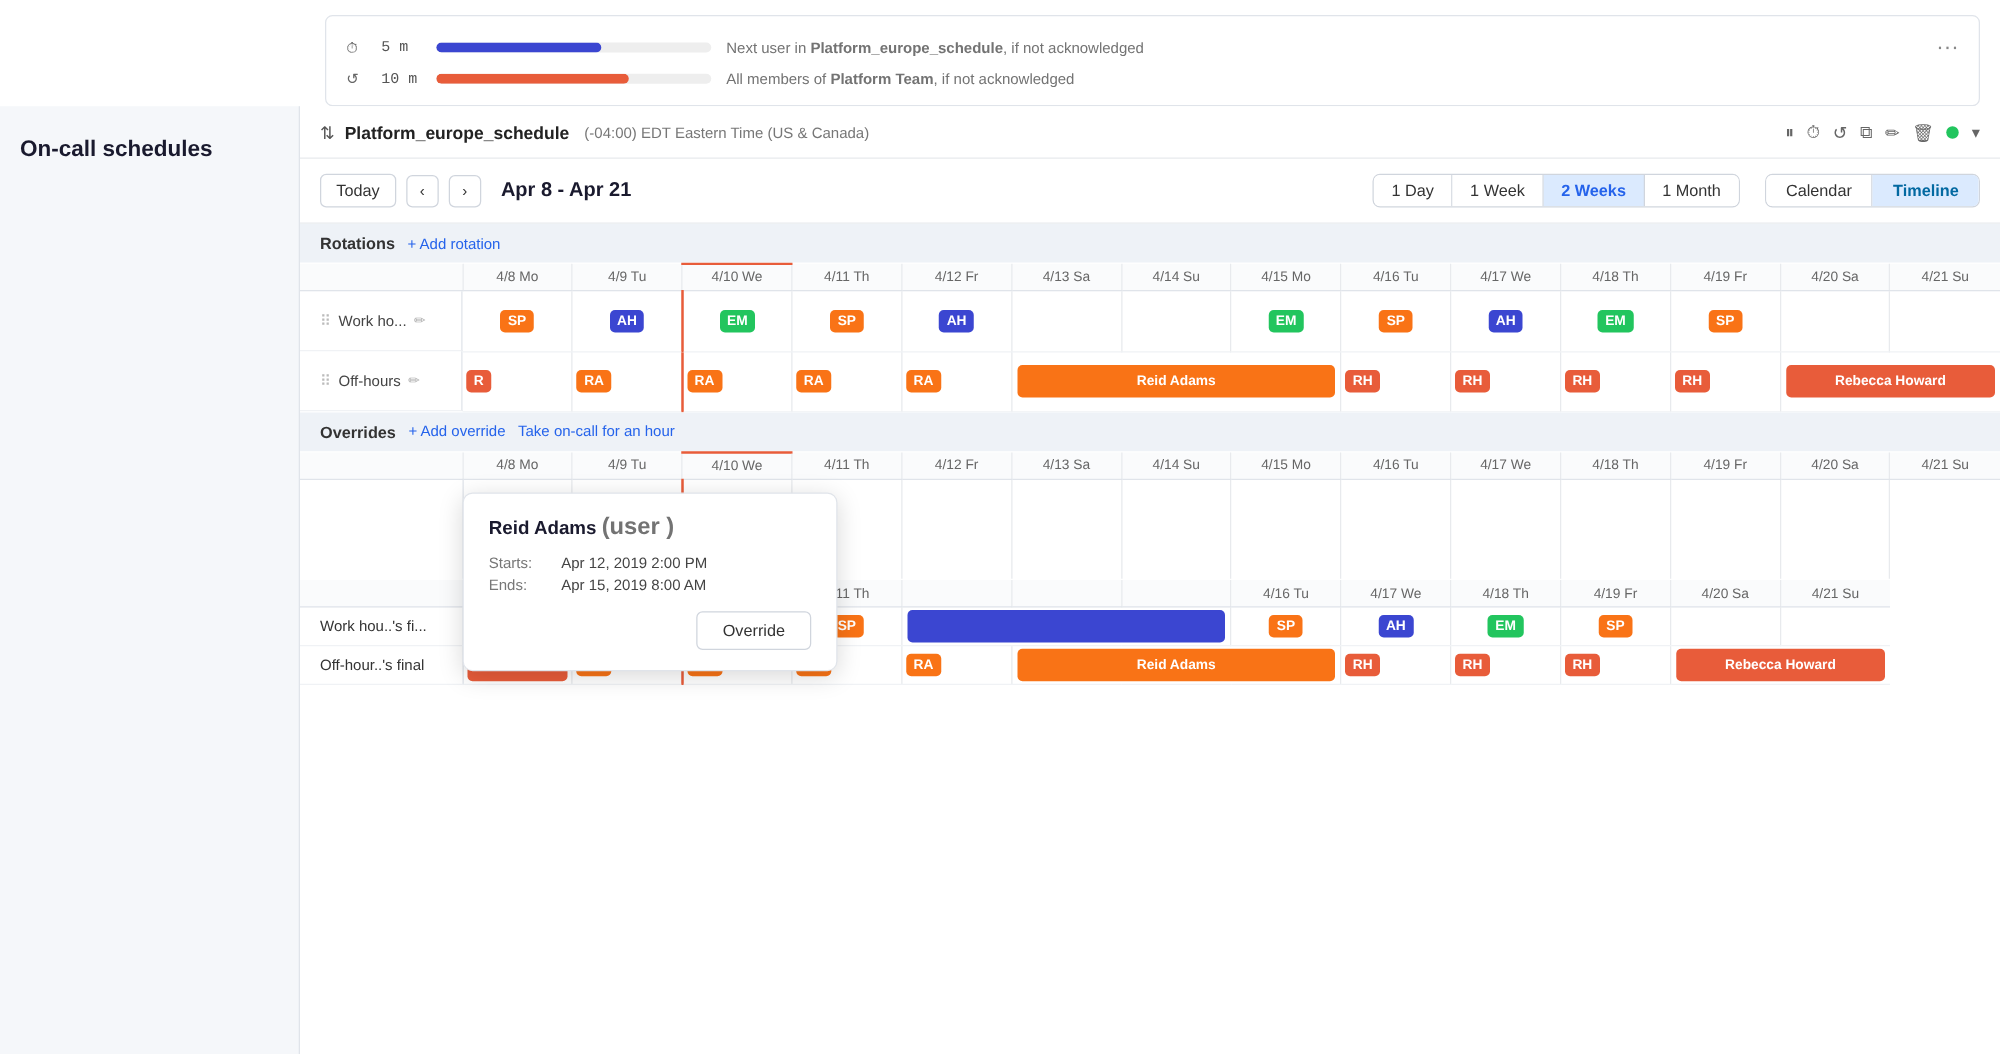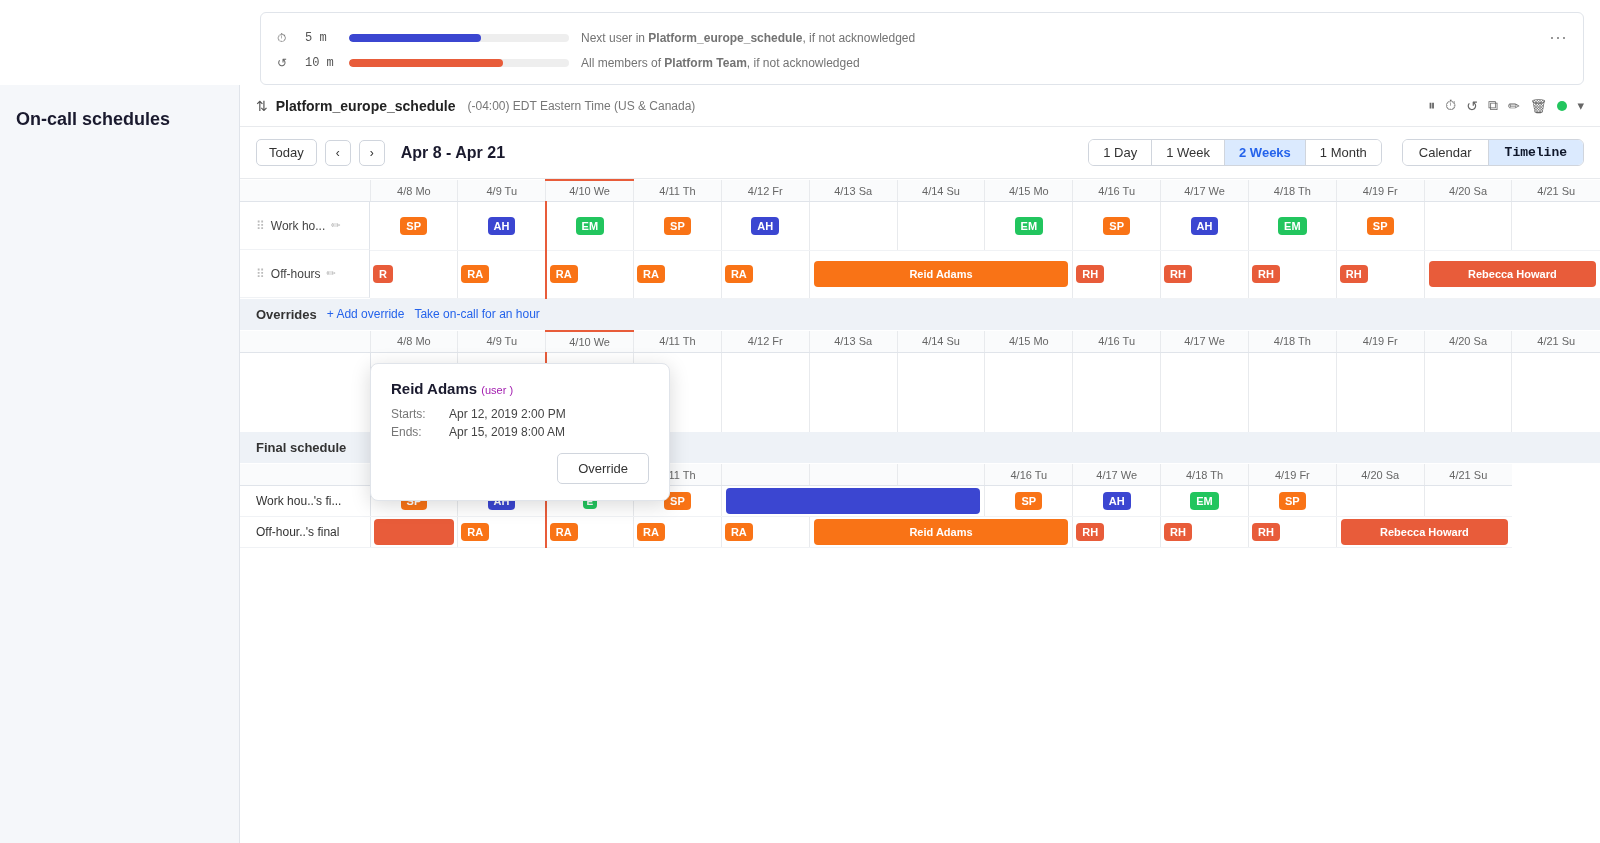--- a/index.html
+++ b/index.html
@@ -41,21 +41,21 @@
     .today-btn { border: 1px solid #d0d5dd; background: #fff; padding: 5px 12px; border-radius: 5px; cursor: pointer; font-size: 13px; color: #333; }
     .nav-btn { border: 1px solid #d0d5dd; background: #fff; width: 26px; height: 26px; border-radius: 5px; cursor: pointer; display: flex; align-items: center; justify-content: center; font-size: 12px; color: #333; }
     .date-range { font-size: 16px; font-weight: 700; color: #1a1a2e; margin: 0 8px; }
     .view-btns { margin-left: auto; display: flex; border: 1px solid #d0d5dd; border-radius: 6px; overflow: hidden; }
     .view-btn { padding: 5px 14px; background: #fff; border: none; border-right: 1px solid #d0d5dd; cursor: pointer; font-size: 13px; color: #333; }
     .view-btn:last-child { border-right: none; }
     .view-btn.active { background: #dbeafe; color: #2563eb; font-weight: 600; }
     .display-btns { display: flex; border: 1px solid #d0d5dd; border-radius: 6px; overflow: hidden; margin-left: 12px; }
     .display-btn { padding: 5px 16px; background: #fff; border: none; border-right: 1px solid #d0d5dd; cursor: pointer; font-size: 13px; color: #333; }
     .display-btn:last-child { border-right: none; }
-    .display-btn.active { background: #dbeafe; color: #0f172a; font-weight: 600; font-family: Liberation Mono, monospace; }
+    .display-btn.active { background: #dbeafe; color: #0369a1; font-weight: 600; }
 
     
     .section-header { background: #eef2f7; padding: 8px 16px; display: flex; align-items: center; gap: 10px; }
     .section-title { font-weight: 700; font-size: 13px; color: #333; }
     .add-link { color: #2563eb; font-size: 12px; cursor: pointer; text-decoration: none; }
 
     
     .cal-grid-wrap { overflow-x: auto; }
     .row-label { display: flex; align-items: center; gap: 6px; padding: 8px 8px 8px 16px; border-bottom: 1px solid #f0f2f5; border-right: 1px solid #e0e4ea; font-size: 12px; color: #444; min-height: 48px; }
 
@@ -134,20 +134,24 @@
           <button class="view-btn active">2 Weeks</button>
           <button class="view-btn">1 Month</button>
         </div>
 
         <div class="display-btns">
           <button class="display-btn">Calendar</button>
           <button class="display-btn active">Timeline</button>
         </div>
       </div>
 
+      <div class="section-header">
+        <span class="section-title">Rotations</span>
+        <a class="add-link">+ Add rotation</a>
+      </div>
 
       <div class="cal-grid-wrap">
         <table style="width:100%; border-collapse:collapse; table-layout:fixed;">
           <colgroup>
             <col style="width:130px">
             <col style="width:calc((100% - 130px)/14)" span="14">
           </colgroup>
 
           <thead>
             <tr>
@@ -249,21 +253,21 @@
               <th style="text-align:center; font-size:11px; font-weight:400; color:#666; padding:4px 2px; border-bottom:1px solid #e0e4ea; background:#fafbfc;">4/21 Su</th>
             </tr>
           </thead>
           <tbody>
             <tr>
               <td style="border-right:1px solid #e0e4ea; height:80px; position:relative;">
 
                 <div style="position:absolute; left:130px; top:10px; z-index:100; background:#fff; border:1px solid #e0e4ea; border-radius:8px; box-shadow:0 4px 20px rgba(0,0,0,0.15); padding:16px 20px; min-width:280px; width:300px;">
                   <div style="font-size:15px; font-weight:700; color:#1a1a2e; margin-bottom:10px;">
                     <span>Reid Adams</span>
-                    <span style="font-weight:400; color:#a21caf; font-size:11px;">(user )</span>
+                    <span style="font-weight:700; color:#737373; font-size:19px;">(user )</span>
                   </div>
                   <div style="display:flex; gap:8px; font-size:12px; color:#444; margin-bottom:4px;">
                     <span style="color:#777; min-width:50px;">Starts:</span>
                     <span>Apr 12, 2019 2:00 PM</span>
                   </div>
                   <div style="display:flex; gap:8px; font-size:12px; color:#444; margin-bottom:14px;">
                     <span style="color:#777; min-width:50px;">Ends:</span>
                     <span>Apr 15, 2019 8:00 AM</span>
                   </div>
                   <button style="border:1px solid #d0d5dd; background:#fff; padding:7px 20px; border-radius:5px; cursor:pointer; font-size:13px; color:#333; display:block; margin-left:auto;">Override</button>
@@ -281,23 +285,20 @@
               <td style="border-right:1px solid #e8eaed; height:80px;"></td>
               <td style="border-right:1px solid #e8eaed; height:80px;"></td>
               <td style="border-right:1px solid #e8eaed; height:80px;"></td>
               <td style="border-right:1px solid #e8eaed; height:80px;"></td>
               <td style="height:80px;"></td>
             </tr>
           </tbody>
         </table>
       </div>
 
-      <div class="section-header">
-        <span class="section-title">Final schedule</span>
-      </div>
 
       <div>
         <table style="width:100%; border-collapse:collapse; table-layout:fixed;">
           <colgroup>
             <col style="width:130px">
             <col style="width:calc((100% - 130px)/14)" span="14">
           </colgroup>
           <thead>
             <tr>
               <th style="border-bottom:1px solid #e0e4ea; border-right:1px solid #e8eaed; background:#fafbfc; padding:4px 2px;"></th>

